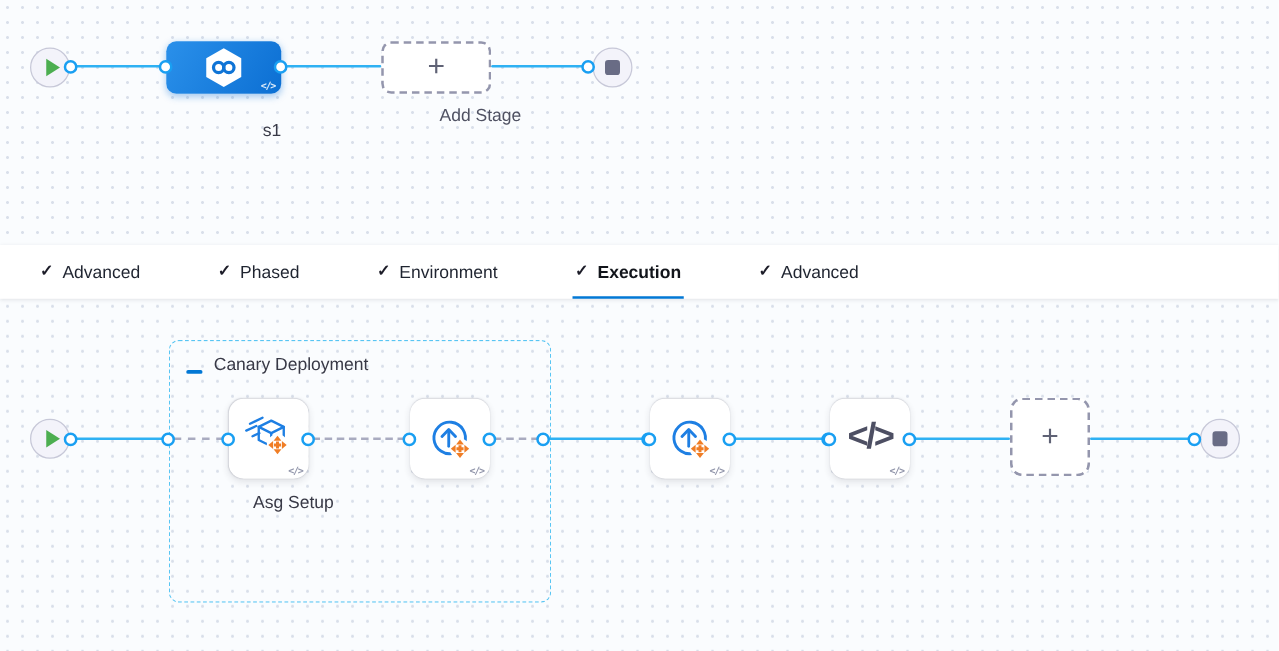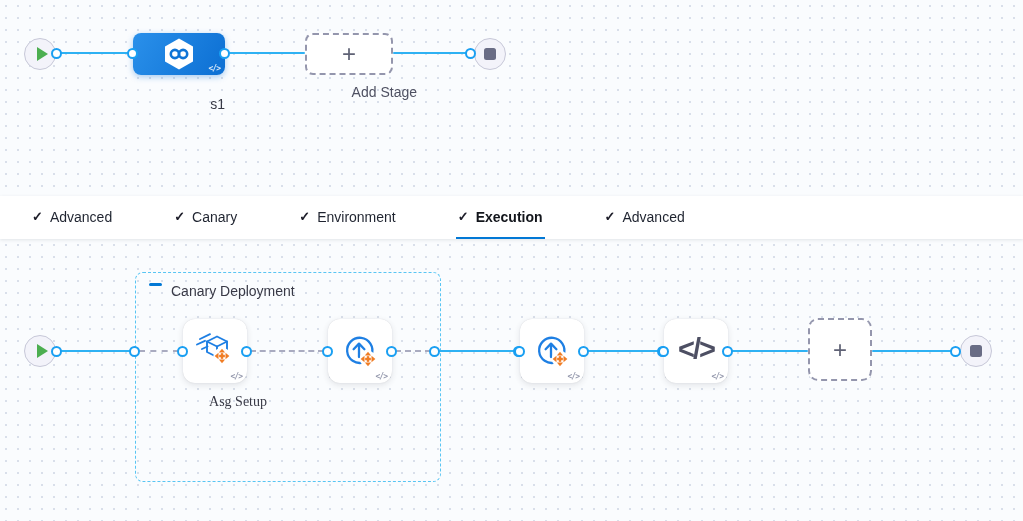--- a/index.html
+++ b/index.html
@@ -57,21 +57,21 @@
     font-family:"Liberation Sans",sans-serif;transform:translateY(-2px);}
 
   
   .nlabel{position:absolute;font-size:14px;color:#383946;text-align:right;line-height:1.55;
     overflow-wrap:anywhere;}
   .add-label{color:#4f5162;}
 
   
   #group-box{position:absolute;left:135px;top:33px;width:306px;height:210px;
     border:1.5px dashed #58c5f3;border-radius:8px;box-sizing:border-box;}
-  #group-header{position:absolute;left:149px;top:44px;display:flex;align-items:flex-start;gap:9px;z-index:3;}
+  #group-header{position:absolute;left:149px;top:44px;display:flex;align-items:flex-end;gap:9px;z-index:3;}
   .minus-icon{width:13px;height:3px;background:#0278d5;border-radius:2px;cursor:pointer;}
   #group-label{font-size:14px;color:#383946;}
 </style>
 </head>
 <body>
 
 <svg width="0" height="0" style="position:absolute">
   <defs>
     <g id="move-arrows">
       <path d="M0,-8 L3.4,-3.8 L-3.4,-3.8 Z"></path>
@@ -120,21 +120,21 @@
     </div>
   </div>
 
   <div id="tabbar">
     <div class="tab">
       <span class="check">✓</span>
       <span>Advanced</span>
     </div>
     <div class="tab">
       <span class="check">✓</span>
-      <span>Canary</span>
+      <span>Phased</span>
     </div>
     <div class="tab">
       <span class="check">✓</span>
       <span>Environment</span>
     </div>
     <div class="tab active">
       <span class="check">✓</span>
       <span>Execution</span>
     </div>
     <div class="tab">
@@ -224,15 +224,15 @@
 
     <div class="add-box" style="left:808px;top:79px;width:64px;height:63px;border-radius:10px;">
       <span class="plus">+</span>
     </div>
     <div class="line" style="left:872px;top:111px;width:80px;"></div>
     <div class="port" style="left:950px;top:107px;"></div>
     <div class="term" style="left:960px;top:96px;">
       <div class="stop"></div>
     </div>
 
-    <div class="nlabel" style="left:163px;top:152px;width:104px;font-family:Liberation Serif, serif;">Asg Setup</div>
+    <div class="nlabel" style="left:163px;top:152px;width:104px;">Asg Setup</div>
   </div>
 </div>
 
 </body></html>

